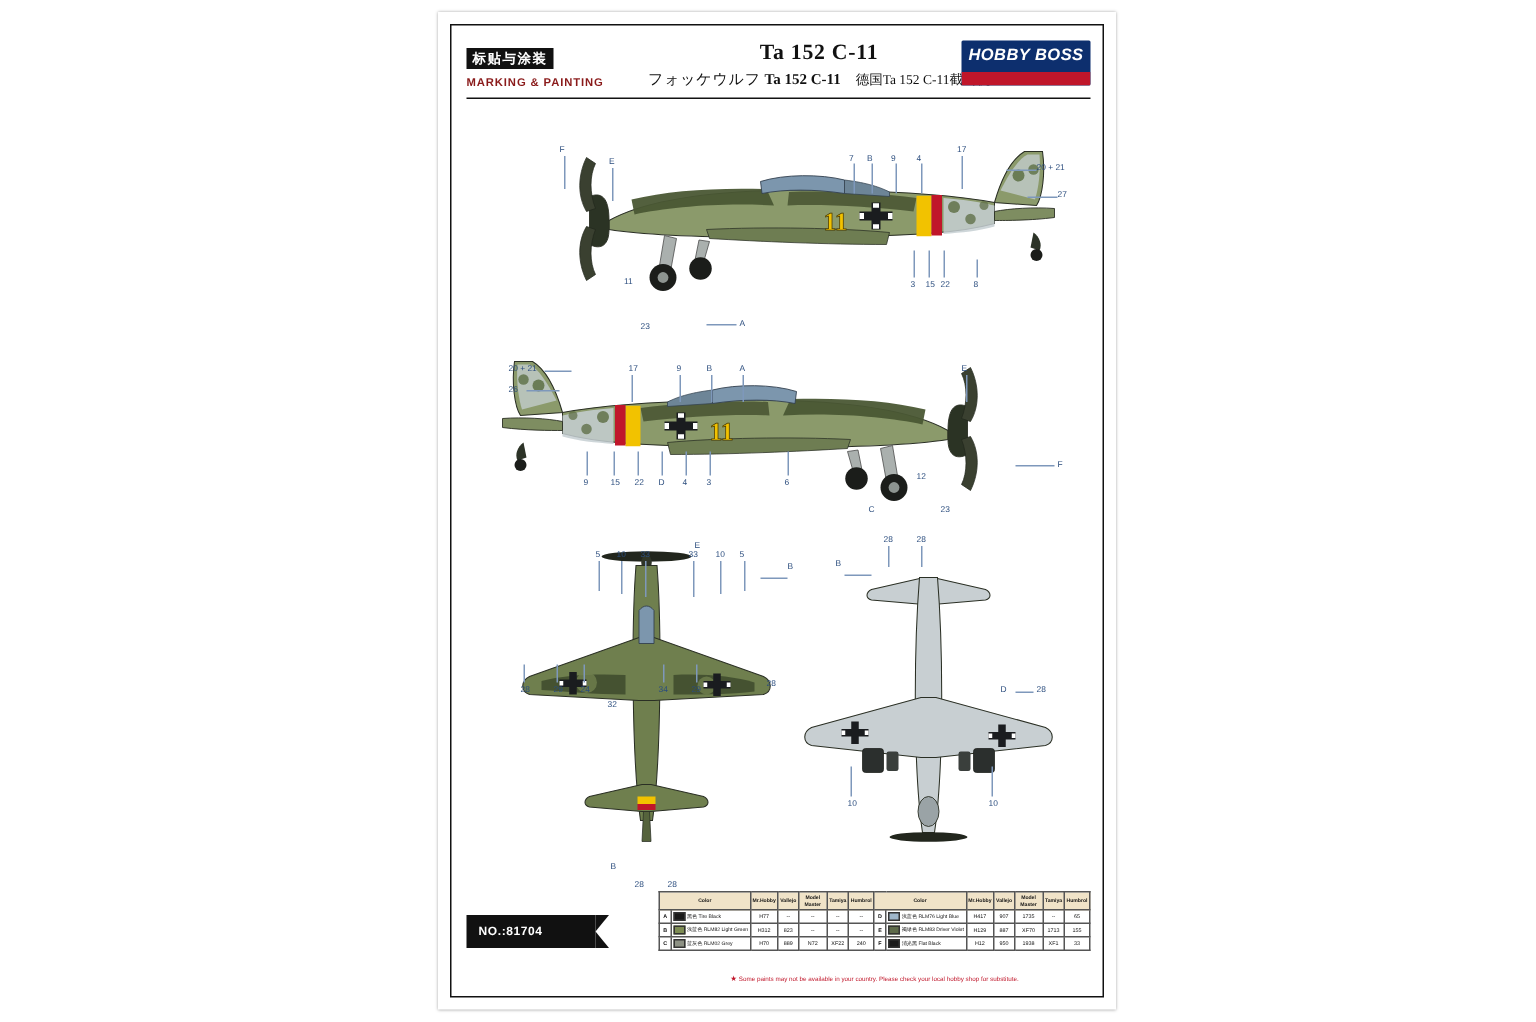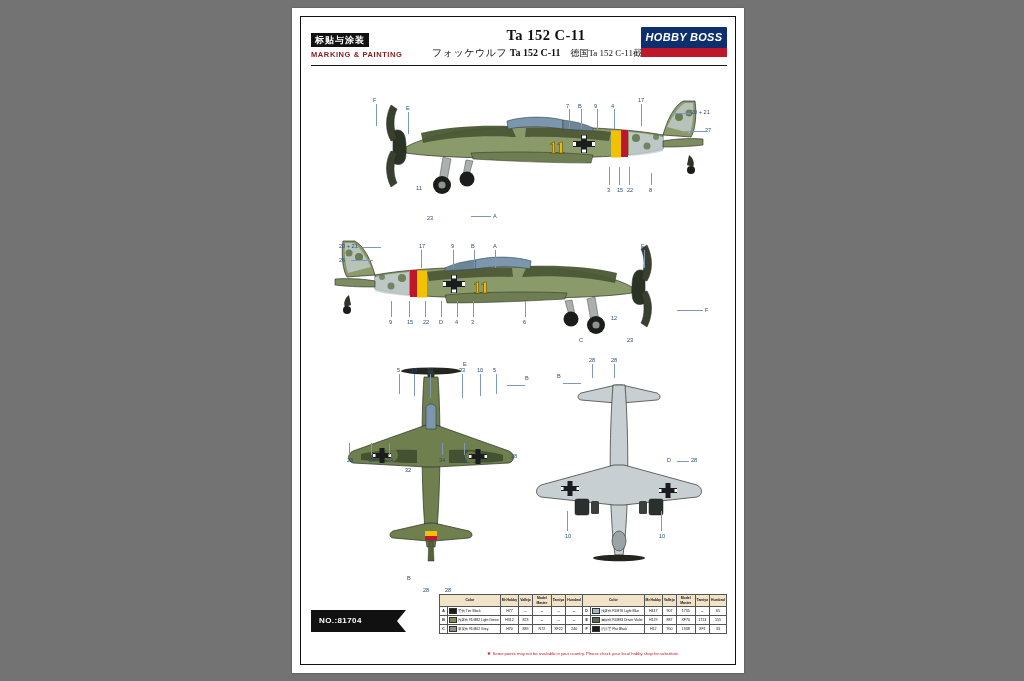--- a/index.html
+++ b/index.html
@@ -8,21 +8,21 @@
     background: #2f4f33;
     width: 1024px;
     height: 681px;
     overflow: hidden;
     font-family: "Liberation Sans", sans-serif;
   }
   #root {
     position: relative;
     width: 1024px;
     height: 681px;
-    background: #737373;
+    background: #ffffff;
   }
   
   .sheet {
     position: absolute;
     left: 292px;
     top: 8px;
     width: 452px;
     height: 665px;
     background: #ffffff;
     box-shadow: 0 0 2px rgba(0,0,0,0.35);

